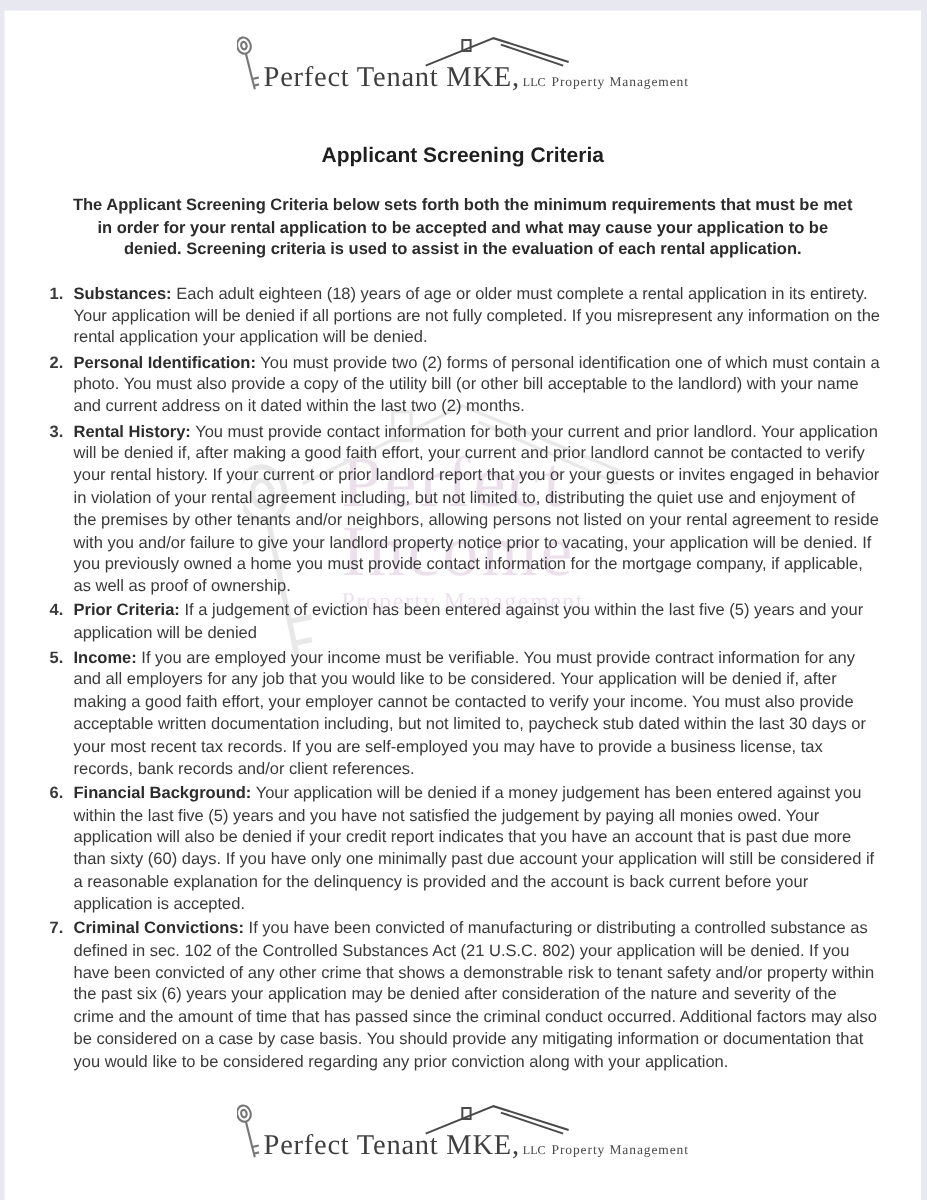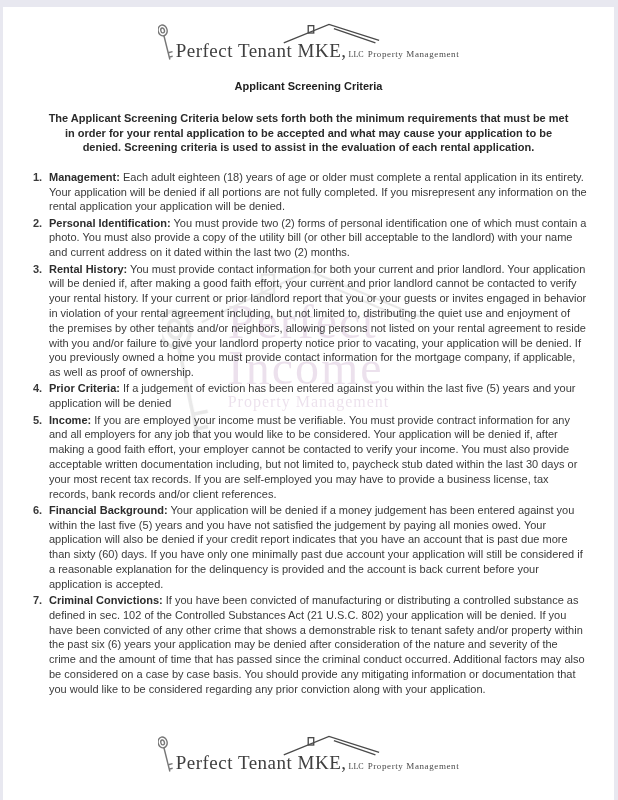--- a/index.html
+++ b/index.html
@@ -29,23 +29,23 @@
   .brand-line .llc { font-size:8px; margin-left:2px; letter-spacing:0; }
   .logo-sub { font-size:9px; letter-spacing:0.6px; margin-top:0px; color:#4a4a4a; }
   .roof { position:absolute; top:-2px; left:54%; transform:translateX(-50%); }
 
   .header-logo { padding-top:10px; }
 
   
   .doc-title {
     text-align:center;
     font-weight:bold;
-    font-size:11px;
+    font-size:14px;
     color:#1f1f1f;
-    margin-top:11px;
+    margin-top:25px;
   }
 
   
   .intro {
     width:522px;
     margin:19px auto 14px auto;
     text-align:center;
     font-weight:bold;
     font-size:11px;
     line-height:14.6px;
@@ -149,21 +149,21 @@
     </span>
   </div>
 
   <div class="doc-title">Applicant Screening Criteria</div>
 
   <div class="intro">The Applicant Screening Criteria below sets forth both the minimum requirements that must be met in order for your rental application to be accepted and what may cause your application to be denied. Screening criteria is used to assist in the evaluation of each rental application.</div>
 
   <div class="criteria">
     <div class="item">
       <span class="num">1.</span>
-      <span class="body"><span class="lbl">Management:</span><span> Each adult eighteen (18) years of age or older must complete a rental application in its entirety. Your application will be denied if all portions are not fully completed. If you misrepresent any information on the rental application your application will be denied.</span></span>
+      <span class="body"><span class="lbl">Substances:</span><span> Each adult eighteen (18) years of age or older must complete a rental application in its entirety. Your application will be denied if all portions are not fully completed. If you misrepresent any information on the rental application your application will be denied.</span></span>
     </div>
     <div class="item">
       <span class="num">2.</span>
       <span class="body"><span class="lbl">Personal Identification:</span><span> You must provide two (2) forms of personal identification one of which must contain a photo. You must also provide a copy of the utility bill (or other bill acceptable to the landlord) with your name and current address on it dated within the last two (2) months.</span></span>
     </div>
     <div class="item">
       <span class="num">3.</span>
       <span class="body"><span class="lbl">Rental History:</span><span> You must provide contact information for both your current and prior landlord. Your application will be denied if, after making a good faith effort, your current and prior landlord cannot be contacted to verify your rental history. If your current or prior landlord report that you or your guests or invites engaged in behavior in violation of your rental agreement including, but not limited to, distributing the quiet use and enjoyment of the premises by other tenants and/or neighbors, allowing persons not listed on your rental agreement to reside with you and/or failure to give your landlord property notice prior to vacating, your application will be denied. If you previously owned a home you must provide contact information for the mortgage company, if applicable, as well as proof of ownership.</span></span>
     </div>
     <div class="item">

